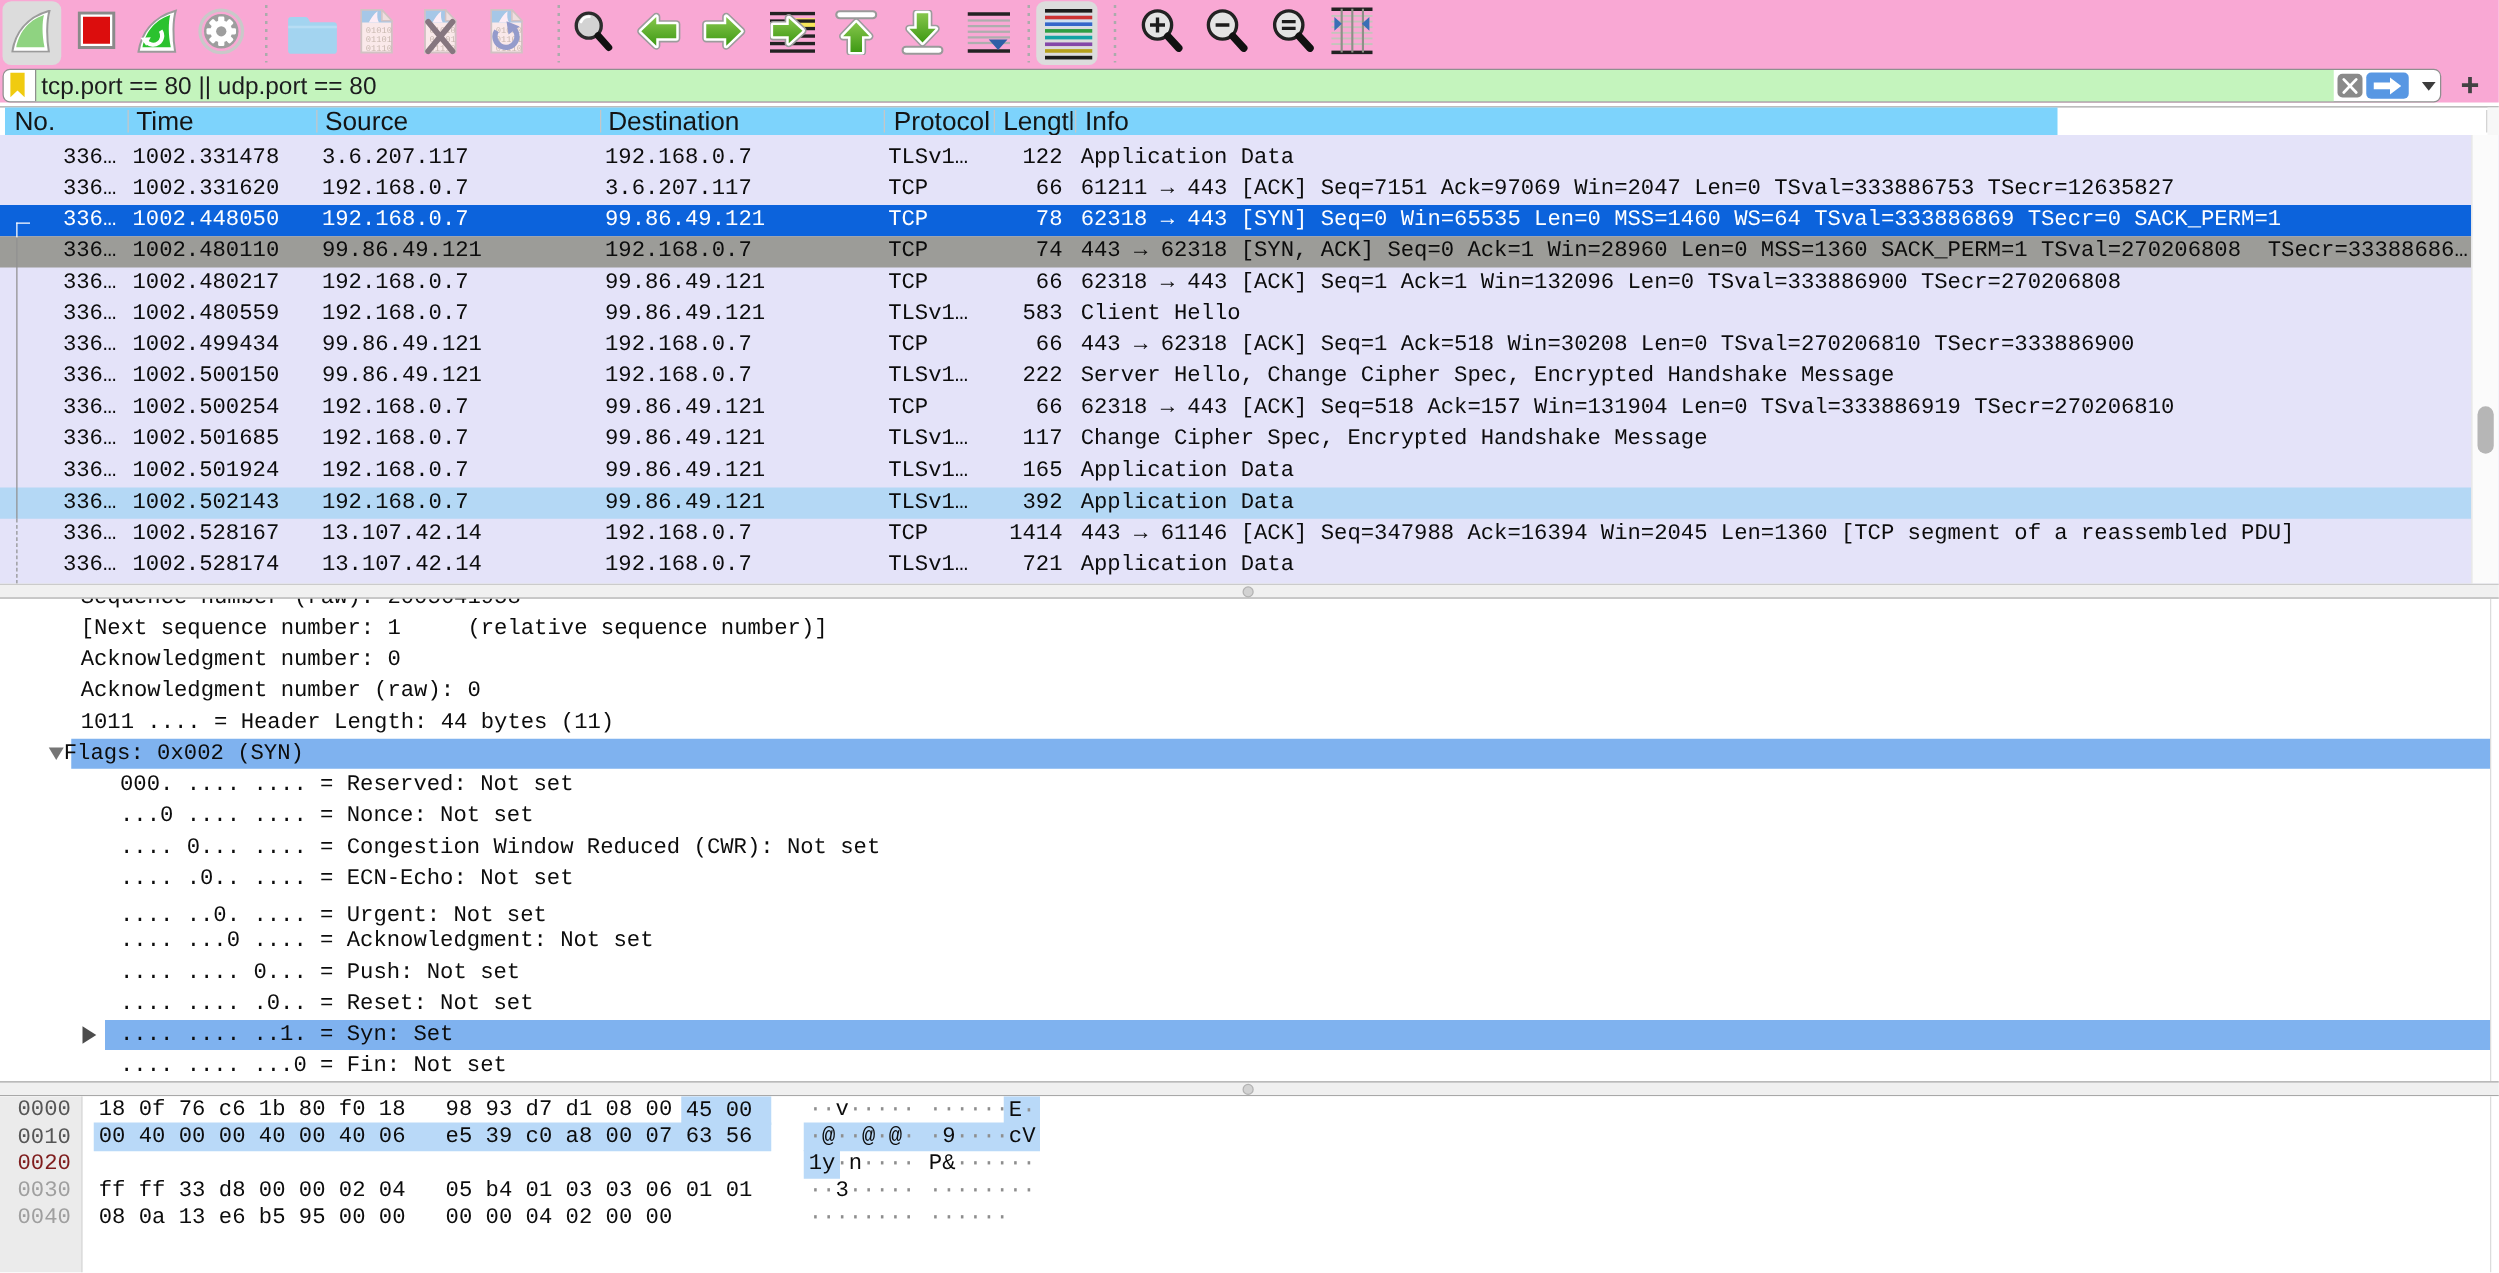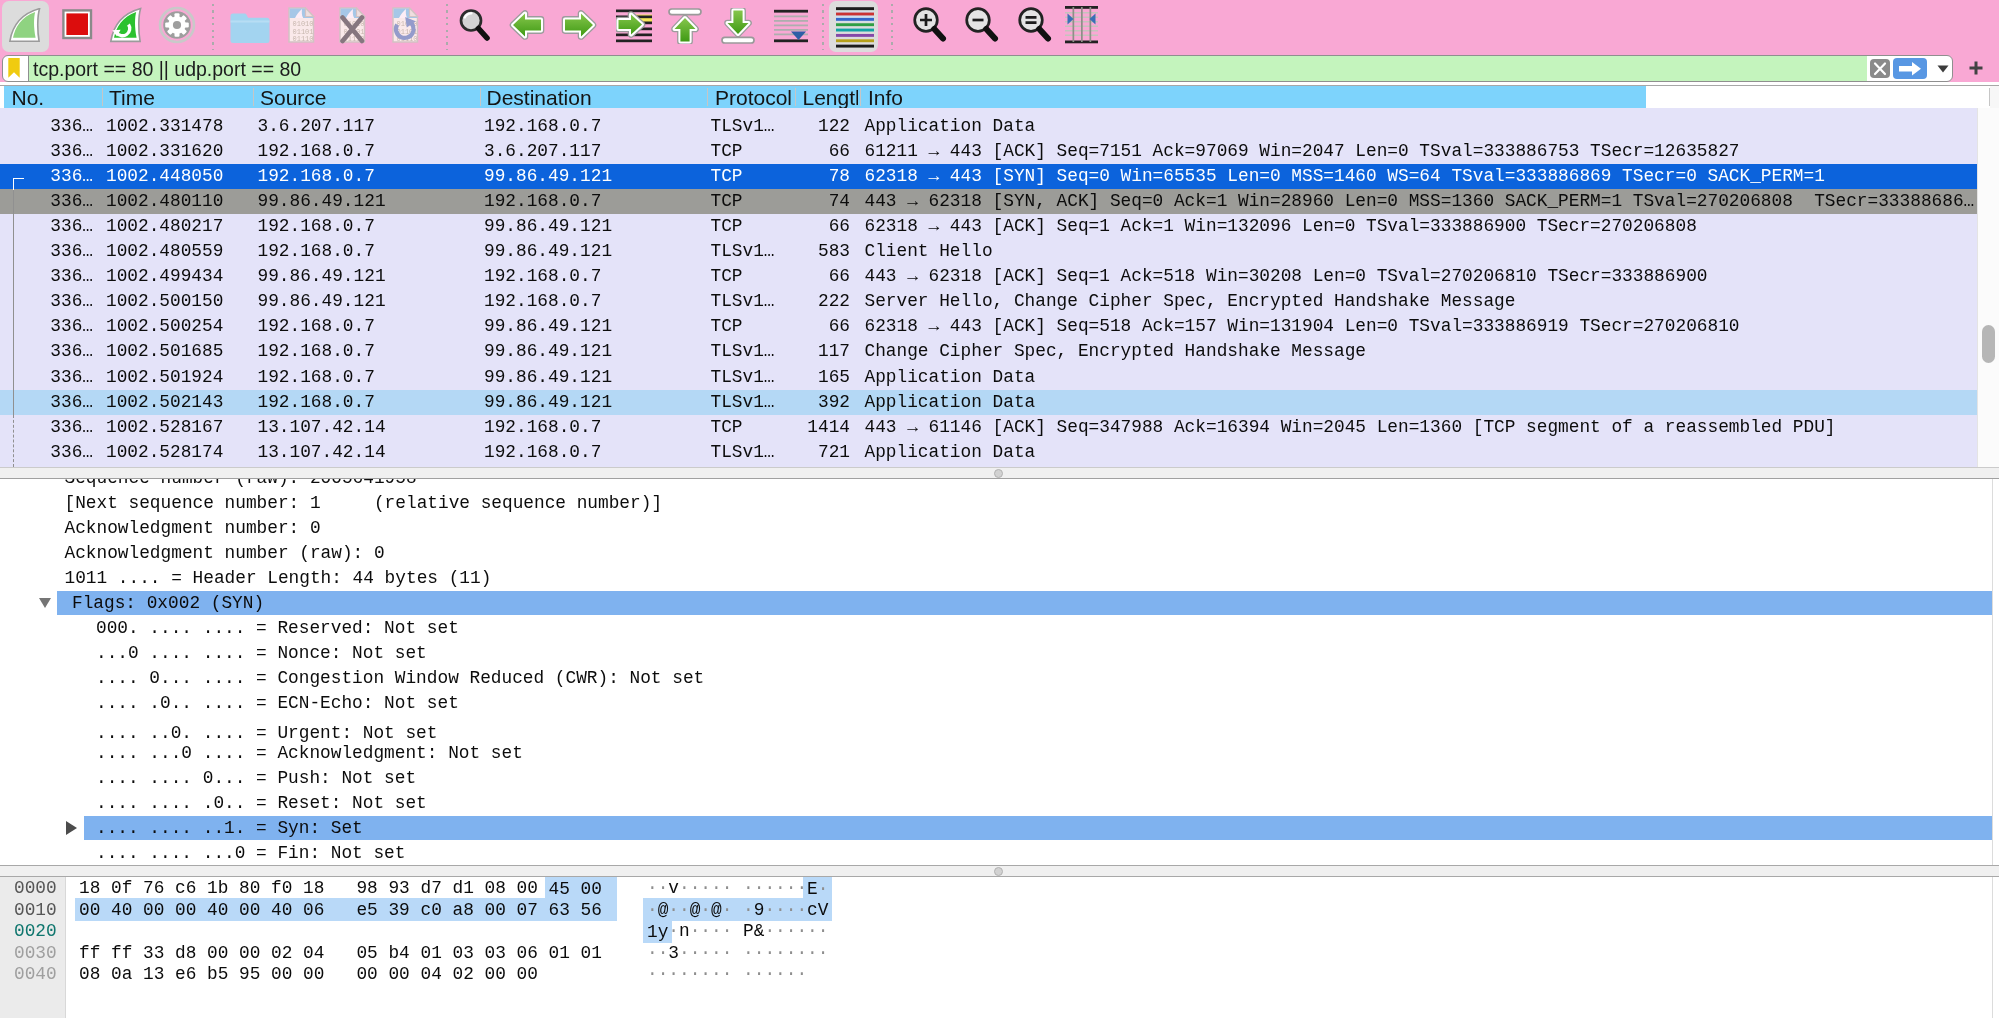--- a/index.html
+++ b/index.html
@@ -271,21 +271,21 @@
     <div class="knob" style="left:994px;top:1px"></div>
   </div>
 <div class="abs" id="detail">
     <div class="band" style="left:57px;width:1934.5px;top:111.8px"></div>
     <div class="band" style="left:84px;width:1907.5px;top:336.8px"></div>
     <div class="dl mono" style="left:64.5px;top:-13.5px">Sequence number (raw): 2005641958</div>
     <div class="dl mono" style="left:64.5px;top:11.5px">[Next sequence number: 1     (relative sequence number)]</div>
     <div class="dl mono" style="left:64.5px;top:36.5px">Acknowledgment number: 0</div>
     <div class="dl mono" style="left:64.5px;top:61.5px">Acknowledgment number (raw): 0</div>
     <div class="dl mono" style="left:64.5px;top:86.5px">1011 .... = Header Length: 44 bytes (11)</div>
-    <div class="dl mono" style="left:72px;top:111.5px">Flags: 0x002 (SYN)</div>
+    <div class="dl mono" style="left:51px;top:111.5px">Flags: 0x002 (SYN)</div>
     <div class="dl mono" style="left:96px;top:136.5px">000. .... .... = Reserved: Not set</div>
     <div class="dl mono" style="left:96px;top:161.5px">...0 .... .... = Nonce: Not set</div>
     <div class="dl mono" style="left:96px;top:186.5px">.... 0... .... = Congestion Window Reduced (CWR): Not set</div>
     <div class="dl mono" style="left:96px;top:211.5px">.... .0.. .... = ECN-Echo: Not set</div>
     <div class="dl mono" style="left:96px;top:242px">.... ..0. .... = Urgent: Not set</div>
     <div class="dl mono" style="left:96px;top:261.5px">.... ...0 .... = Acknowledgment: Not set</div>
     <div class="dl mono" style="left:96px;top:286.5px">.... .... 0... = Push: Not set</div>
     <div class="dl mono" style="left:96px;top:311.5px">.... .... .0.. = Reset: Not set</div>
     <div class="dl mono" style="left:96px;top:336.5px">.... .... ..1. = Syn: Set</div>
     <div class="dl mono" style="left:96px;top:361.5px">.... .... ...0 = Fin: Not set</div>
@@ -293,17 +293,17 @@
     <div class="abs" style="left:66px;top:342.0px;width:0;height:0;border-top:7px solid transparent;border-bottom:7px solid transparent;border-left:11px solid #4c4c4c"></div>
     <div class="rline" style="top:0;height:385.8px"></div>
   </div>
 <div class="abs" id="d2">
     <div class="knob" style="left:994px;top:1px"></div>
   </div>
 <div class="abs" id="hex">
     <div id="hexstrip"></div>
     <div class="hxl mono" style="top:1.3px"><span class="hxo" style="color:#565656">0000</span><span class="hxh">18 0f 76 c6 1b 80 f0 18   98 93 d7 d1 08 00 <span class="b">45 00 </span></span><span class="hxa"><span class="d">··</span>v<span class="d">····· ······</span><span class="b">E<span class="d">·</span></span></span></div>
     <div class="hxl mono" style="top:22.7px"><span class="hxo" style="color:#565656">0010</span><span class="hxh"><span class="b">00 40 00 00 40 00 40 06   e5 39 c0 a8 00 07 63 56 </span></span><span class="hxa"><span class="b"><span class="d">·</span>@<span class="d">··</span>@<span class="d">·</span>@<span class="d">· ·</span>9<span class="d">····</span>cV</span></span></div>
-    <div class="hxl mono" style="top:44.099999999999994px"><span class="hxo" style="color:#0f766e">0020</span><span class="hxa"><span class="b">1y</span><span class="d">·</span>n<span class="d">···· </span>P&amp;<span class="d">······</span></span></div>
+    <div class="hxl mono" style="top:44.099999999999994px"><span class="hxo" style="color:#7f1d1d">0020</span><span class="hxa"><span class="b">1y</span><span class="d">·</span>n<span class="d">···· </span>P&amp;<span class="d">······</span></span></div>
     <div class="hxl mono" style="top:65.49999999999999px"><span class="hxo" style="color:#9f9f9f">0030</span><span class="hxh">ff ff 33 d8 00 00 02 04   05 b4 01 03 03 06 01 01</span><span class="hxa"><span class="d">··</span>3<span class="d">····· ········</span></span></div>
     <div class="hxl mono" style="top:86.89999999999999px"><span class="hxo" style="color:#9f9f9f">0040</span><span class="hxh">08 0a 13 e6 b5 95 00 00   00 00 04 02 00 00</span><span class="hxa"><span class="d">········ ······</span></span></div>
     <div class="rline" style="top:0;height:140.8px"></div>
   </div>
 
 </body></html>

